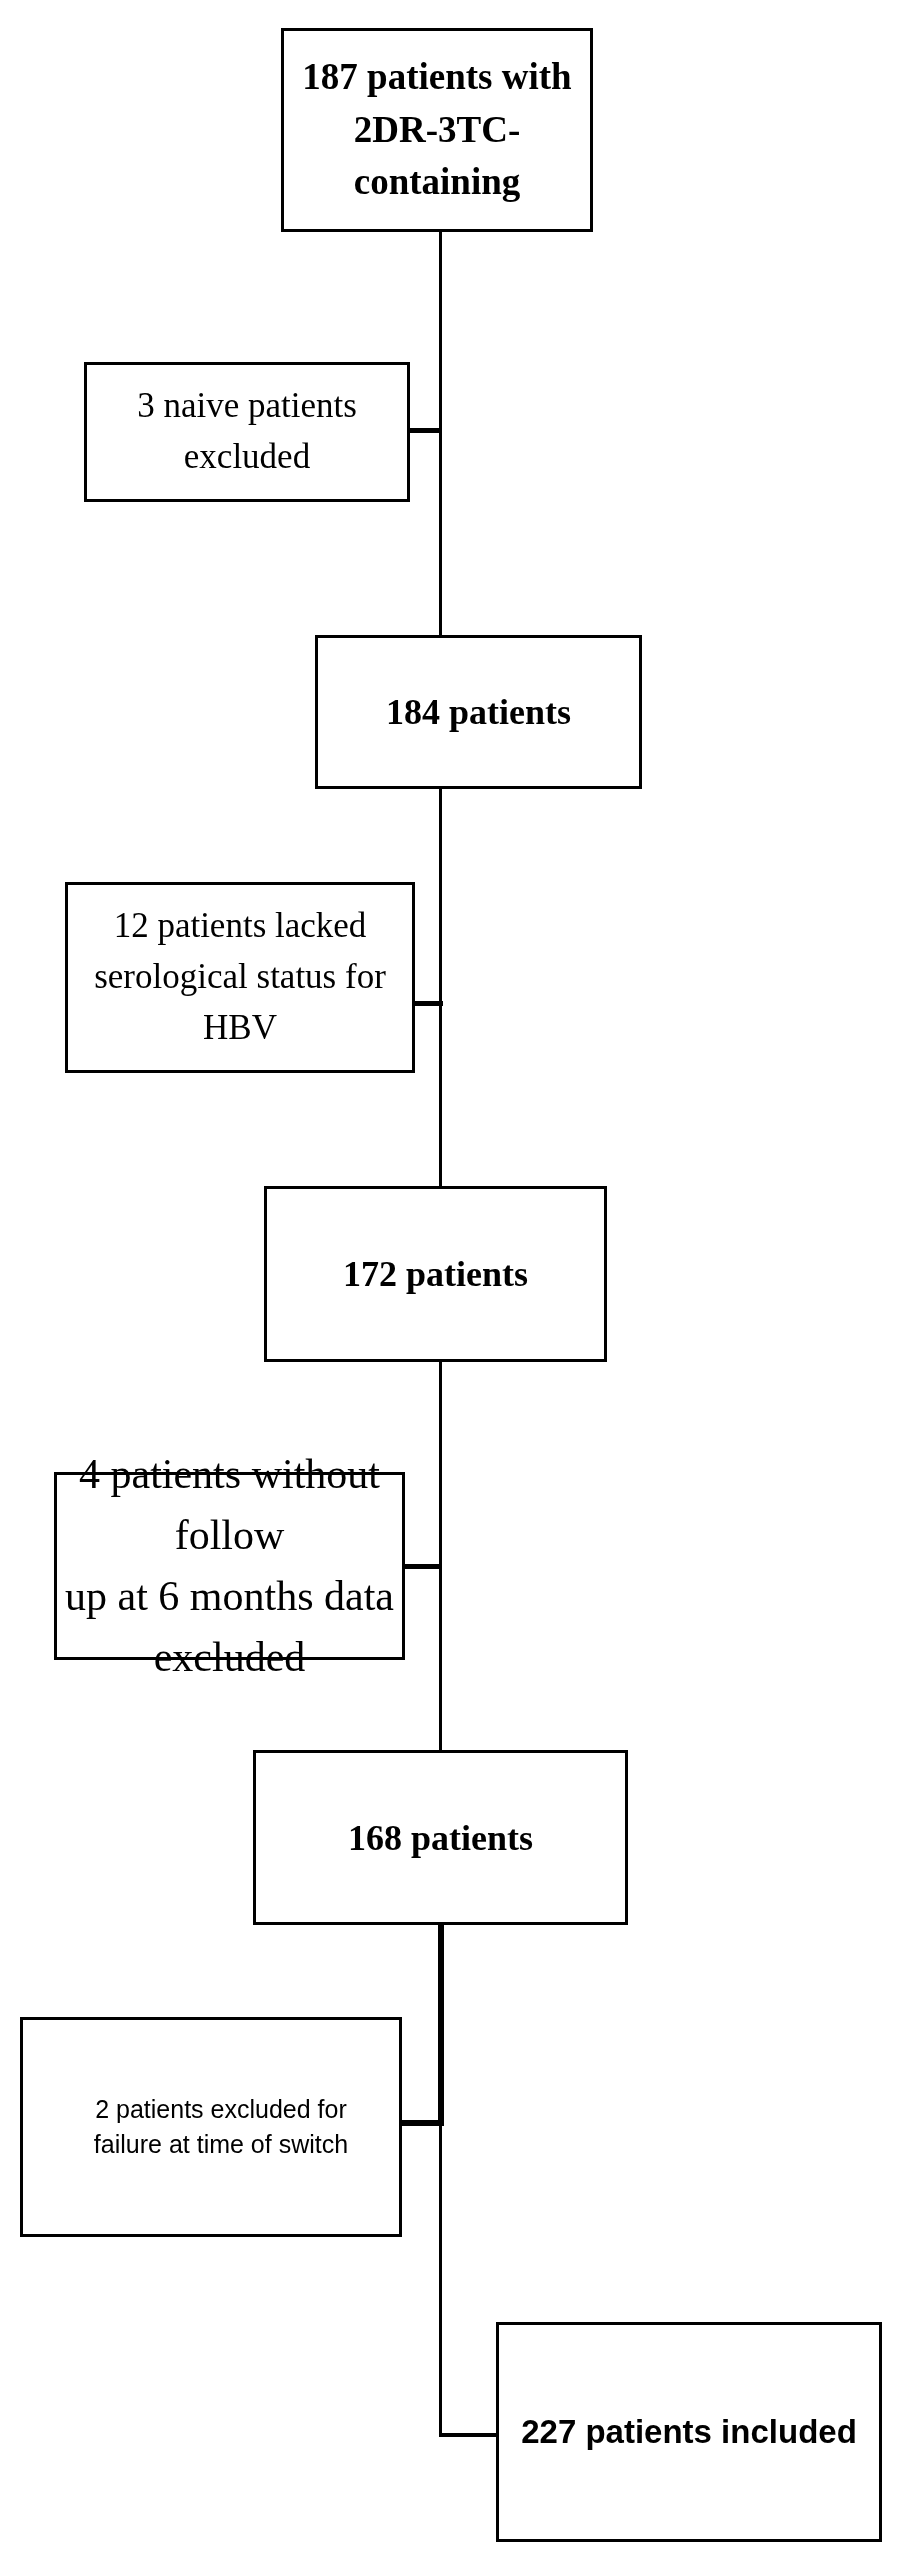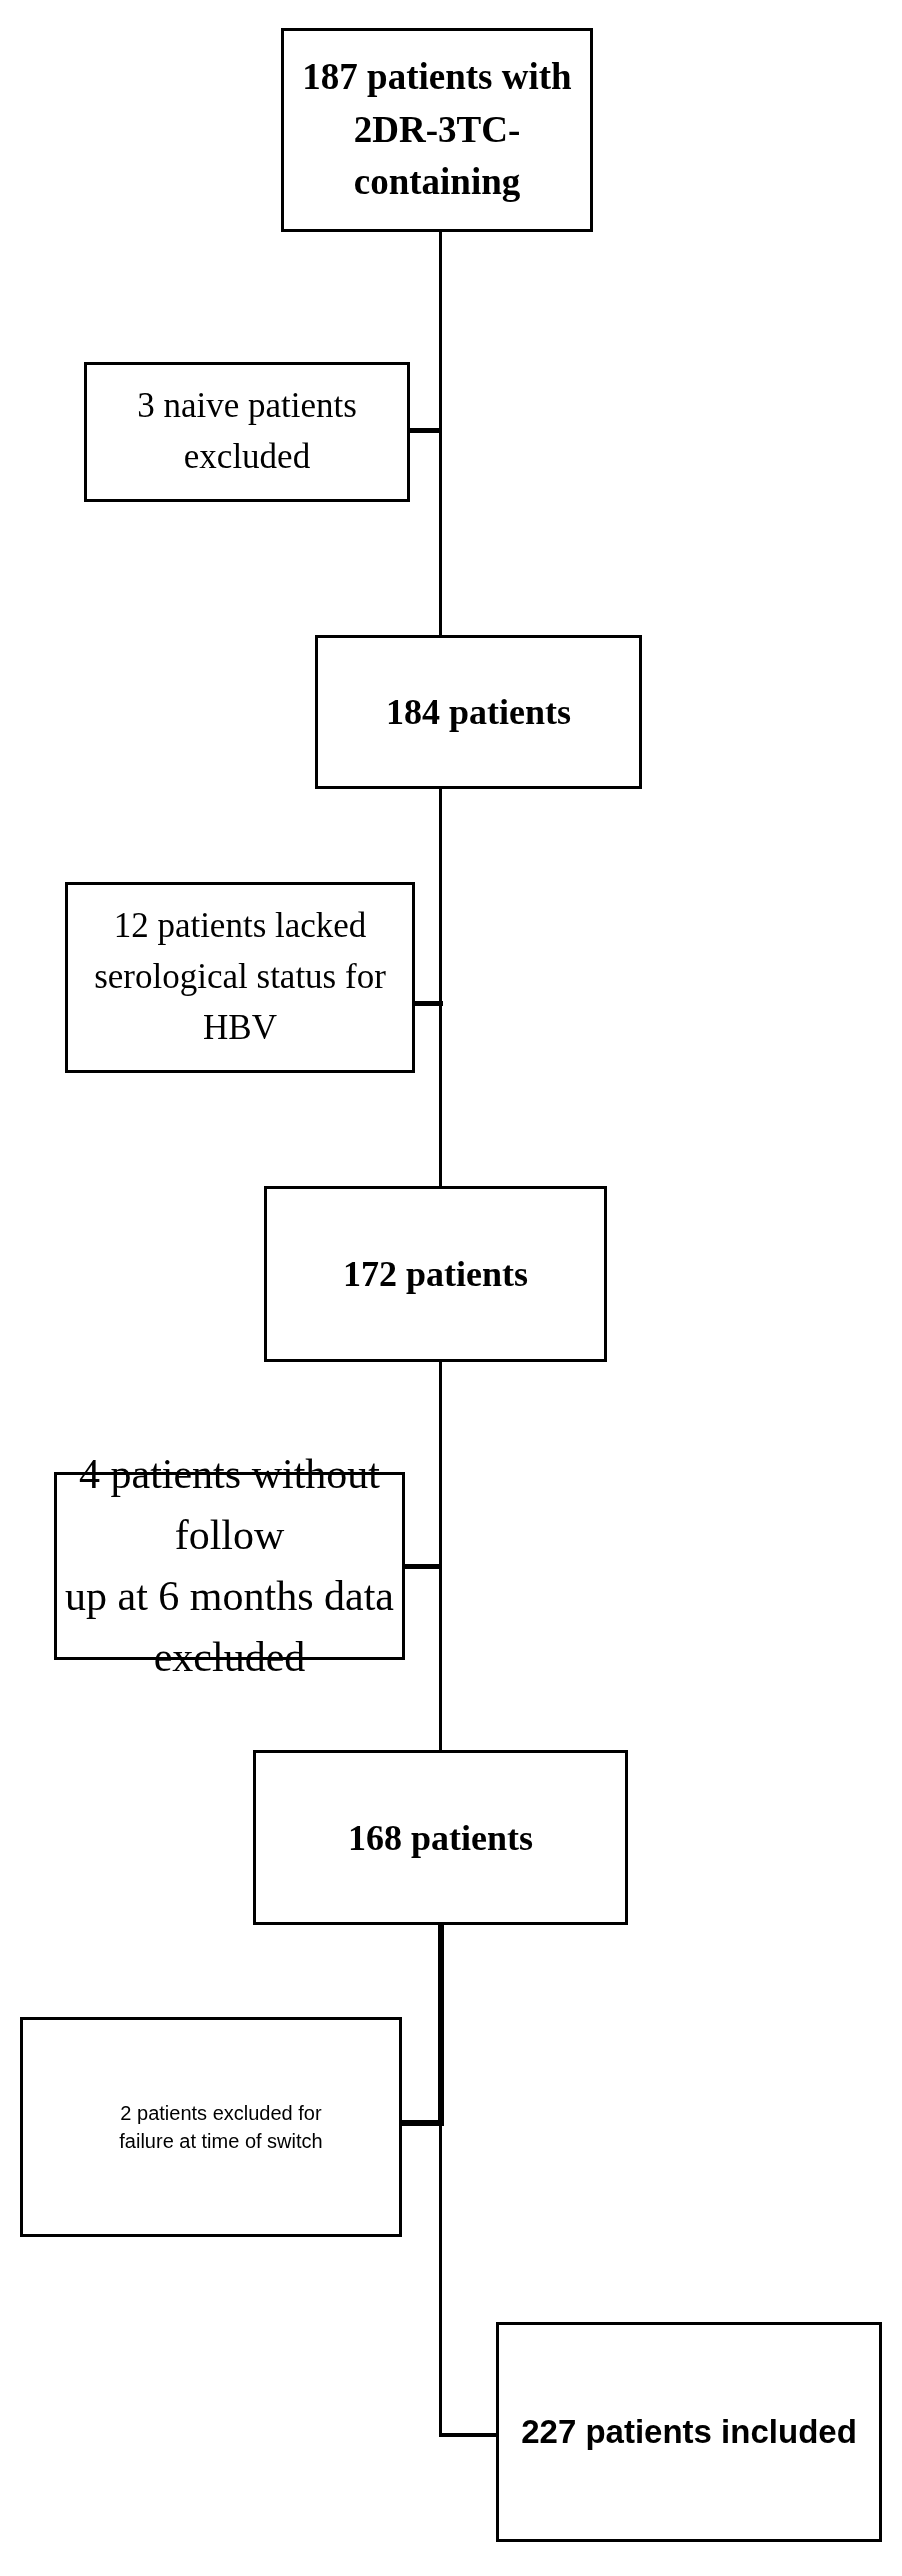--- a/index.html
+++ b/index.html
@@ -31,21 +31,21 @@
   }
 
   
   #n187    {left:281px; top:28px;   width:312px; height:204px; font-size:37px; line-height:1.42;}
   #n-naive {left:84px; top:362px;  width:326px; height:140px; font-size:35px; line-height:1.45;}
   #n184    {left:279px; top:635px; width:327px; height:154px; font-size:36px;margin-left:36px;}
   #n-hbv   {left:65px; top:882px; width:350px; height:191px; font-size:35px; line-height:1.45;}
   #n172    {left:264px; top:1186px; width:343px; height:176px; font-size:36px;}
   #n-fup   {left:54px;  top:1472px; width:351px; height:188px; font-size:42px; line-height:1.45;}
   #n168    {left:253px; top:1750px; width:375px; height:175px; font-size:36px;text-align:right;}
-  #n-switch{left:20px;  top:2017px; width:382px; height:220px; font-size:20px; line-height:1.4;padding-left:20px;}
+  #n-switch{left:20px;  top:2017px; width:382px; height:220px; font-size:25px; line-height:1.4;padding-left:20px;}
   #n166    {left:496px; top:2322px; width:386px; height:220px; font-size:33px;}
 
   
   #spine-1 {left:439px; top:230px;  width:3.4px;  height:407px;}
   #spine-2 {left:439px; top:786px; width:3.4px;  height:402px;}
   #spine-3 {left:439px; top:1360px; width:3.4px;  height:392px;}
   #spine-4 {left:438px; top:1923px; width:6.2px; height:203px;}
   #spine-5 {left:439px; top:2123px; width:3.4px;  height:314px;}
   #c-naive {left:407px; top:428px;  width:34px; height:5.1px;}
   #c-hbv   {left:412px; top:1001px; width:30.5px; height:5.1px;}

